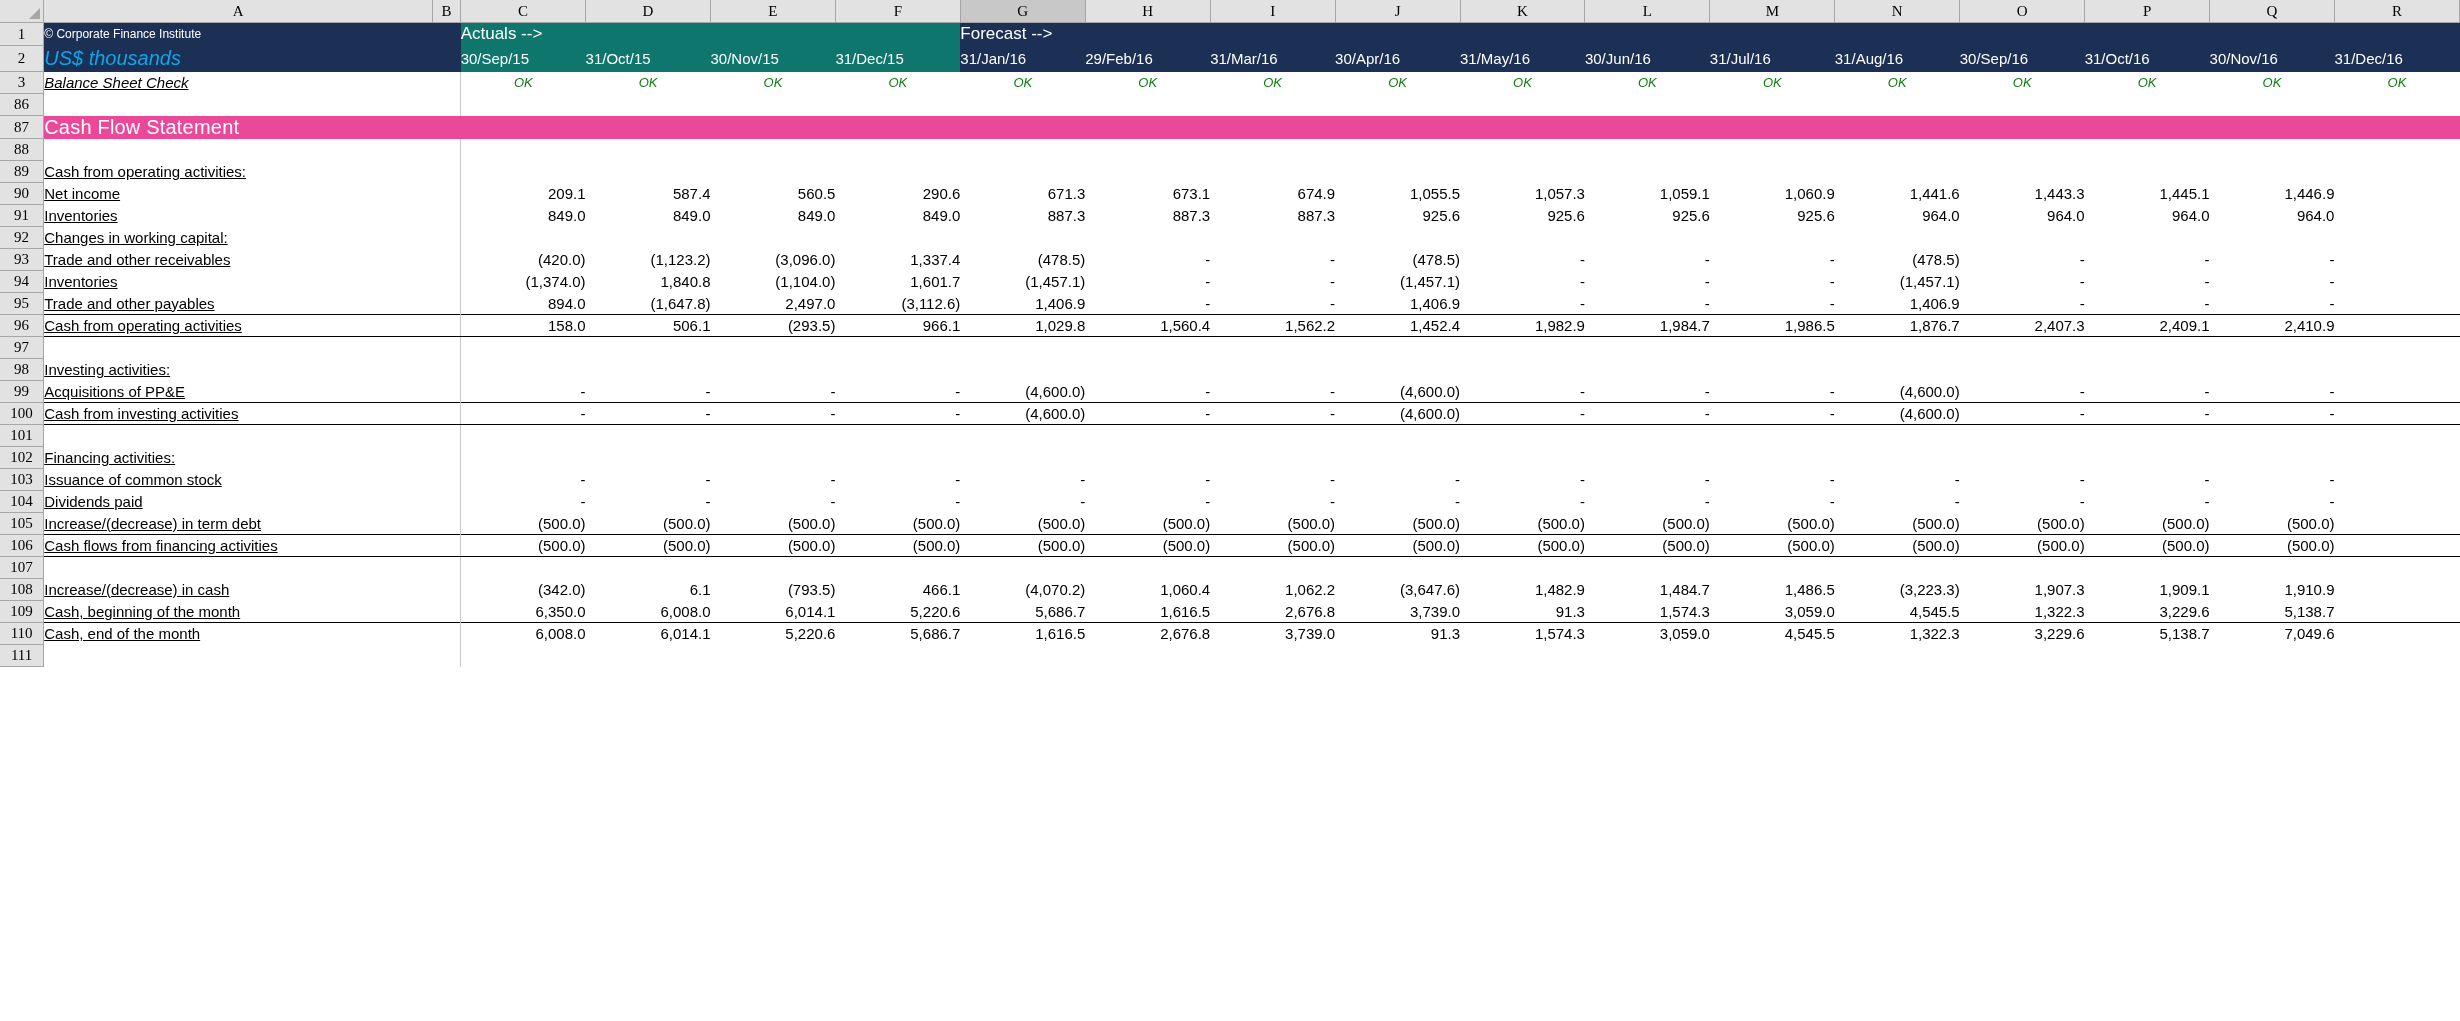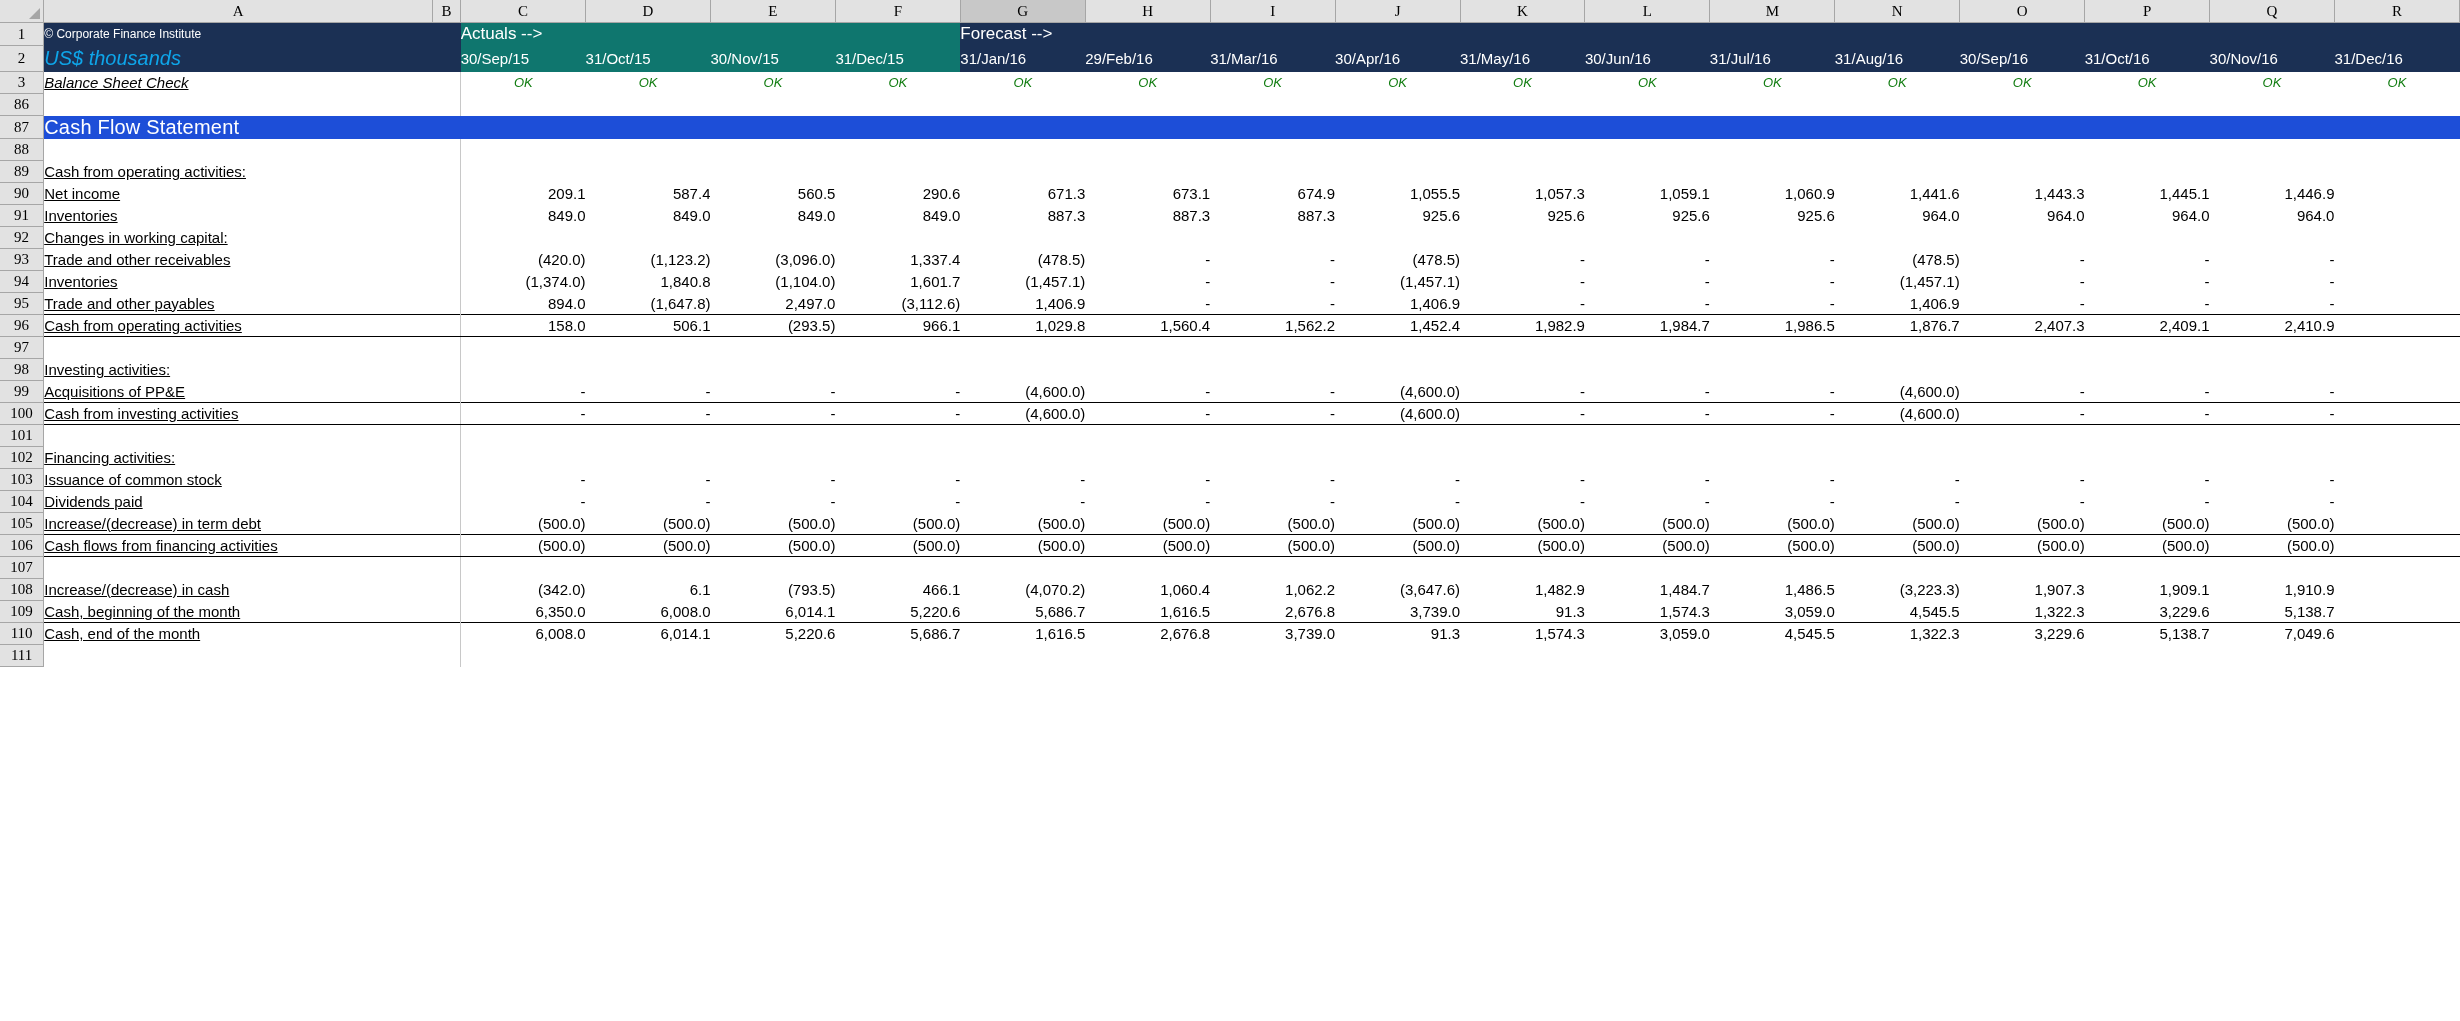--- a/index.html
+++ b/index.html
@@ -87,21 +87,21 @@
   td.lbl {
     text-align: left;
     padding-left: 5px;
     font-size: 15px;
     text-decoration: underline;
   }
 
   
   .navy   { background: #1b3054; color: #ffffff; }
   .teal   { background: #0f766e; color: #ffffff; }
-  .orange { background: #1d4ed8; color: #ffffff; }
+  .orange { background: #ec4899; color: #ffffff; }
 
   .r1 td { height: 22px; }
   .r2 td { height: 25px; }
 
   td.title1 {
     font-size: 12px;
     padding-left: 6px;
     color: #ffffff;
   }
   td.title2 {

